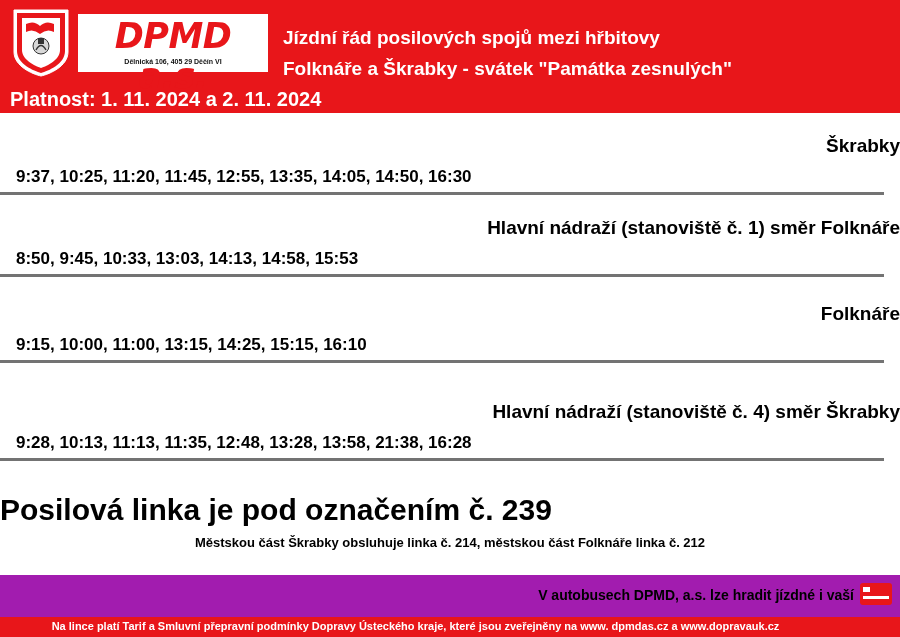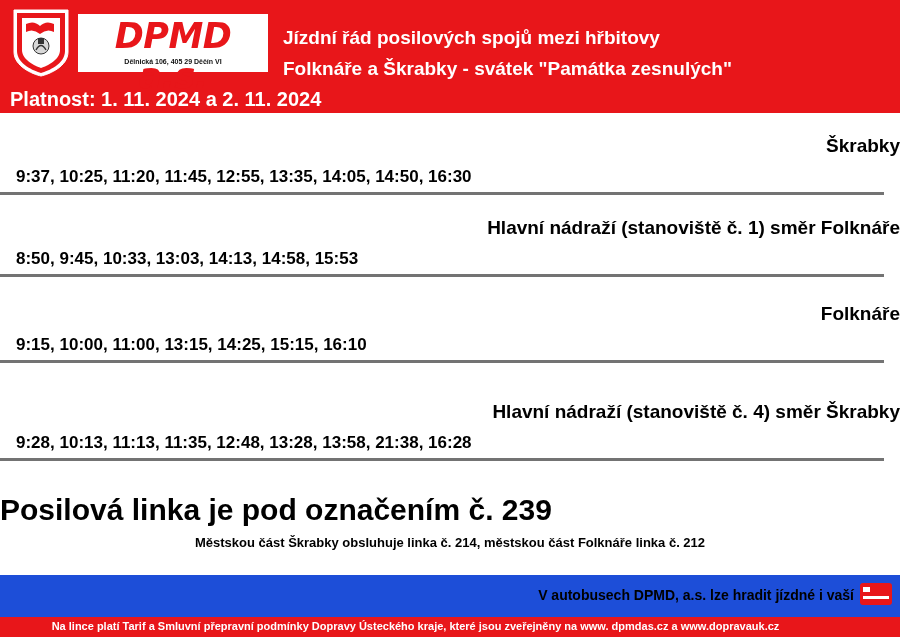--- a/index.html
+++ b/index.html
@@ -147,21 +147,21 @@
     color: #000000;
   }
 
   
   .footer {
     position: absolute;
     left: 0;
     top: 575px;
     width: 900px;
     height: 62px;
-    background: #1d4ed8;
+    background: #a21caf;
     padding-left: 41px;
   }
   .pay-note {
     position: absolute;
     right: 46px;
     top: 12px;
     font-size: 14px;
     font-weight: bold;
     color: #000000;
     white-space: nowrap;

